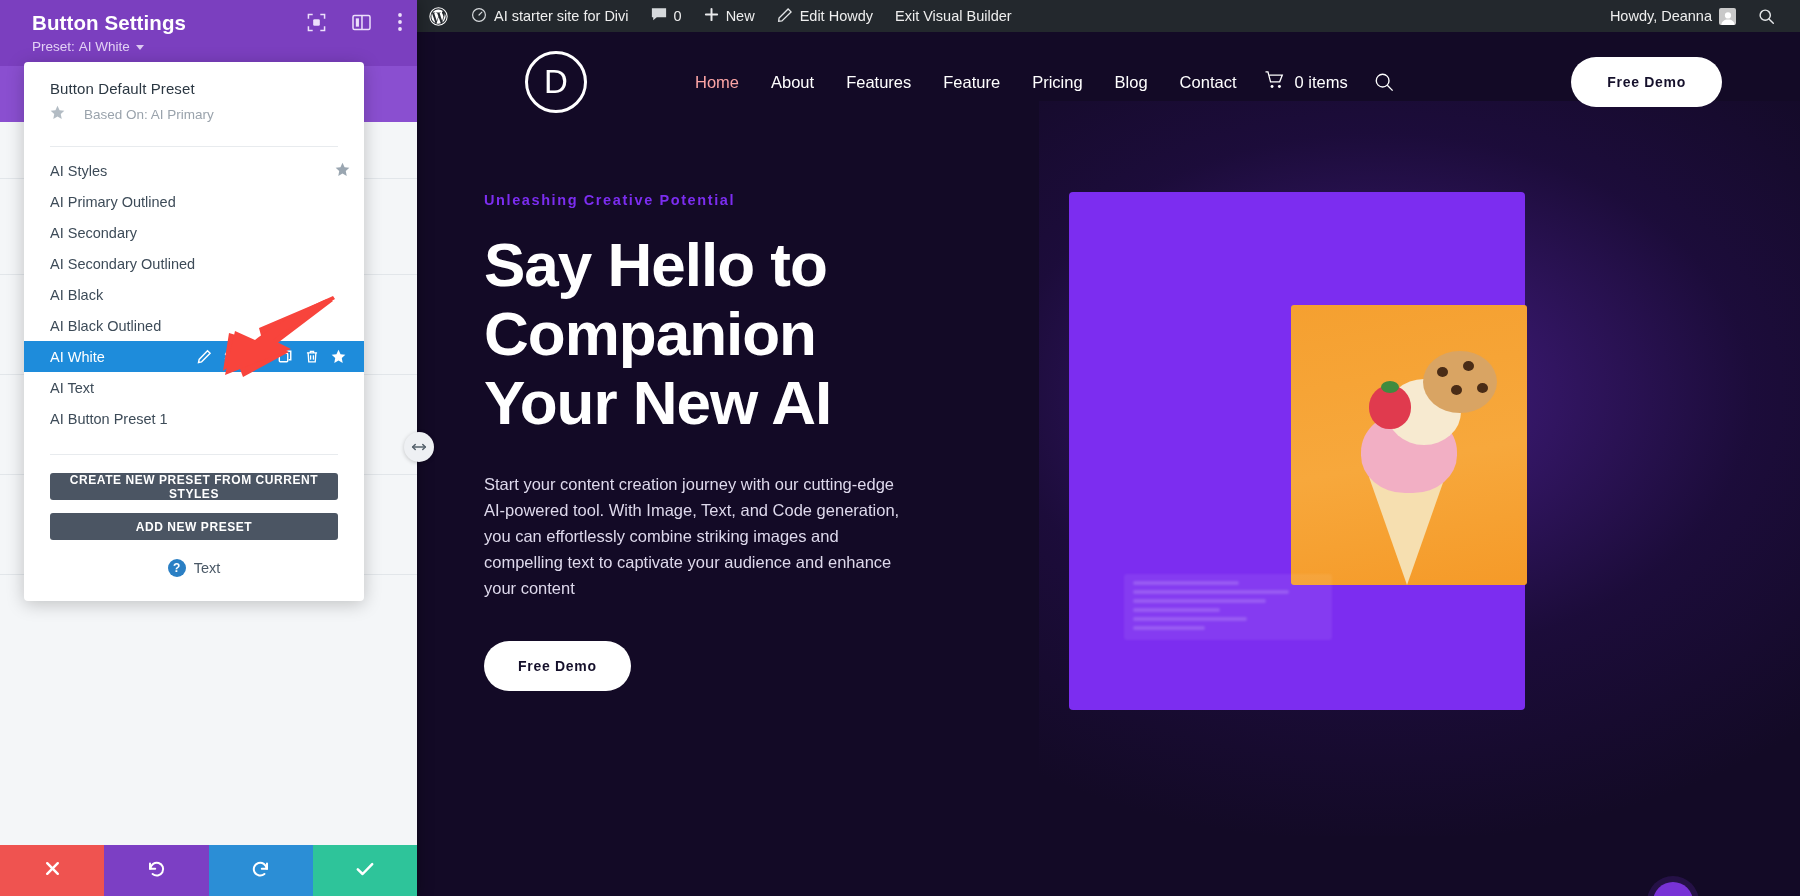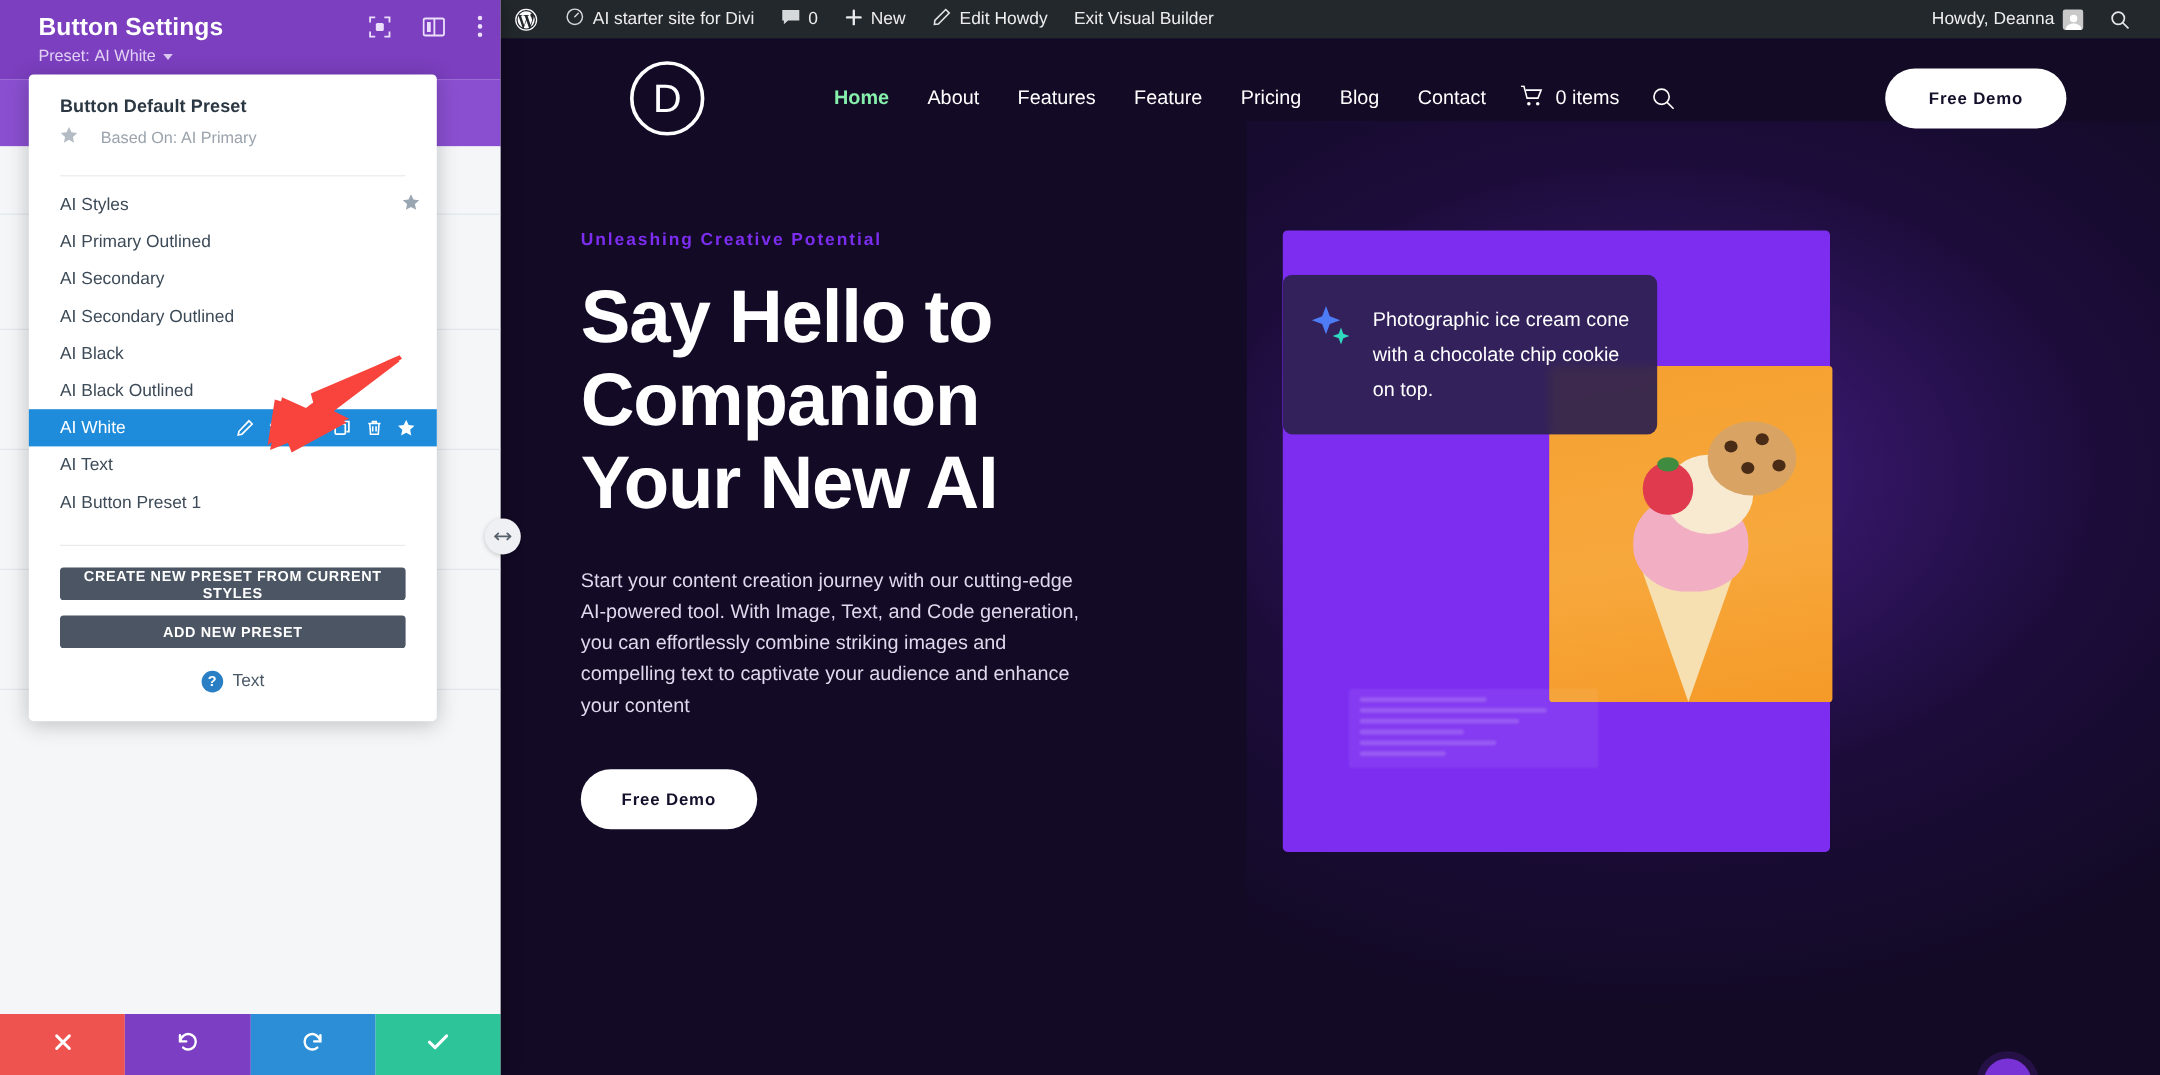--- a/index.html
+++ b/index.html
@@ -63,21 +63,21 @@
     background: #fff;
     border-radius: 4px;
     box-shadow: 0 3px 18px rgba(0,0,0,.22);
     z-index: 60;
     padding-bottom: 10px;
   }
   .pd-default {
     padding: 18px 0 14px 26px;
   }
   .pd-default-title {
-    font-size: 15px; color: #2b3742; font-weight: 700; letter-spacing: .1px;
+    font-size: 15px; color: #2b3742; font-weight: 400; letter-spacing: .1px;
   }
   .pd-default-sub {
     margin-top: 8px; font-size: 13.5px; color: #9aa3ac;
     display: flex; align-items: center; gap: 19px;
   }
   .pd-sep { height: 1px; background: #e8ebee; margin: 9px 26px 0 26px; }
 
   .pd-list { padding-top: 8px; }
   .pd-item {
     height: 31px; display: flex; align-items: center;
@@ -184,21 +184,21 @@
     font-size: 33px; font-weight: 400; letter-spacing: 0;
     margin-left: 48px;
   }
   .nav {
     display: flex; align-items: center; gap: 0; margin-left: 92px;
     font-size: 16.5px;
   }
   .nav-link {
     color: #ffffff; padding: 0 16px; cursor: pointer; white-space: nowrap;
   }
-  .nav-link.active { color: #86efac; font-weight: bold; }
+  .nav-link.active { color: #fca5a5; }
   .cart-area {
     display: flex; align-items: center; gap: 9px; margin-left: 12px;
     color: #fff; font-size: 16.5px; cursor: pointer;
   }
   .search-ico { margin-left: 26px; color: #fff; cursor: pointer; display: flex; }
   .btn-demo-top {
     margin-left: auto; margin-right: 18px;
     background: #fff; color: #15102b;
     border: none; border-radius: 40px;
     font-family: "Liberation Sans", sans-serif;
@@ -380,29 +380,20 @@
 
         <div class="faint-block">
           <div class="faint-line" style="width:56%"></div>
           <div class="faint-line" style="width:82%"></div>
           <div class="faint-line" style="width:70%"></div>
           <div class="faint-line" style="width:46%"></div>
           <div class="faint-line" style="width:60%"></div>
           <div class="faint-line" style="width:38%"></div>
         </div>
 
-        <div class="chat-bubble">
-          <span style="flex:none;margin-top:2px">
-            <svg width="34" height="38" viewBox="0 0 34 38">
-              <path d="M12 0 L15.2 8.6 L23.8 11.8 L15.2 15 L12 23.6 L8.8 15 L0.2 11.8 L8.8 8.6 Z" fill="#4d7cf5"></path>
-              <path d="M24.5 18 L26.4 23.1 L31.5 25 L26.4 26.9 L24.5 32 L22.6 26.9 L17.5 25 L22.6 23.1 Z" fill="#2fd9c0"></path>
-            </svg>
-          </span>
-          <div class="chat-text">Photographic ice cream cone with a chocolate chip cookie on top.</div>
-        </div>
 
         <div class="dots-fab">
           
         </div>
       </div>
     </div>
   </div>
 
   <div class="wp-adminbar">
     <div class="wp-left">

